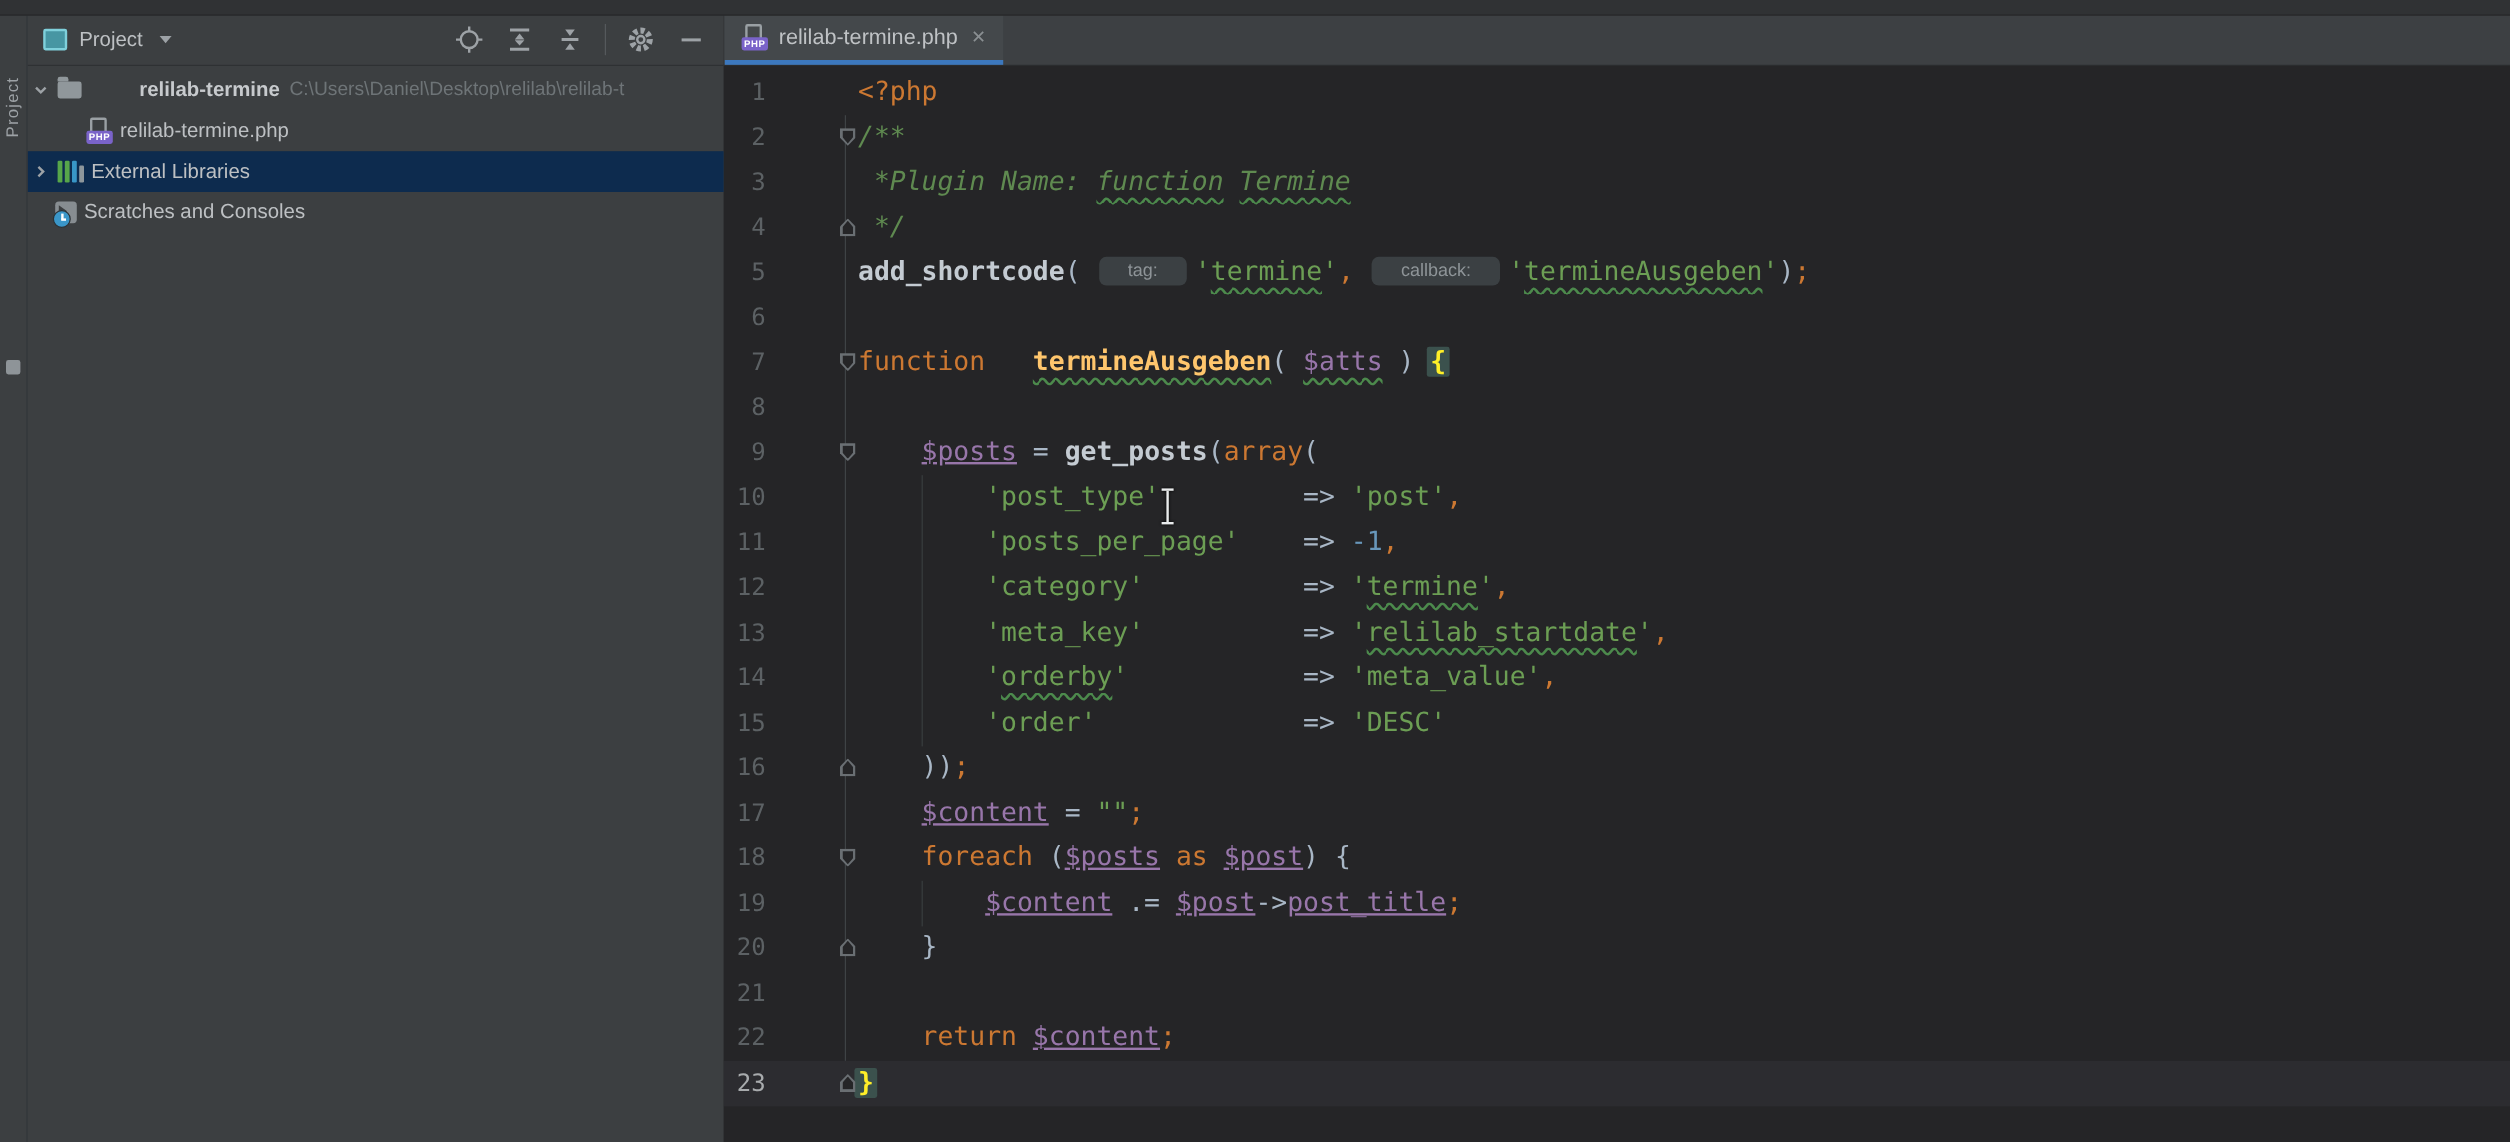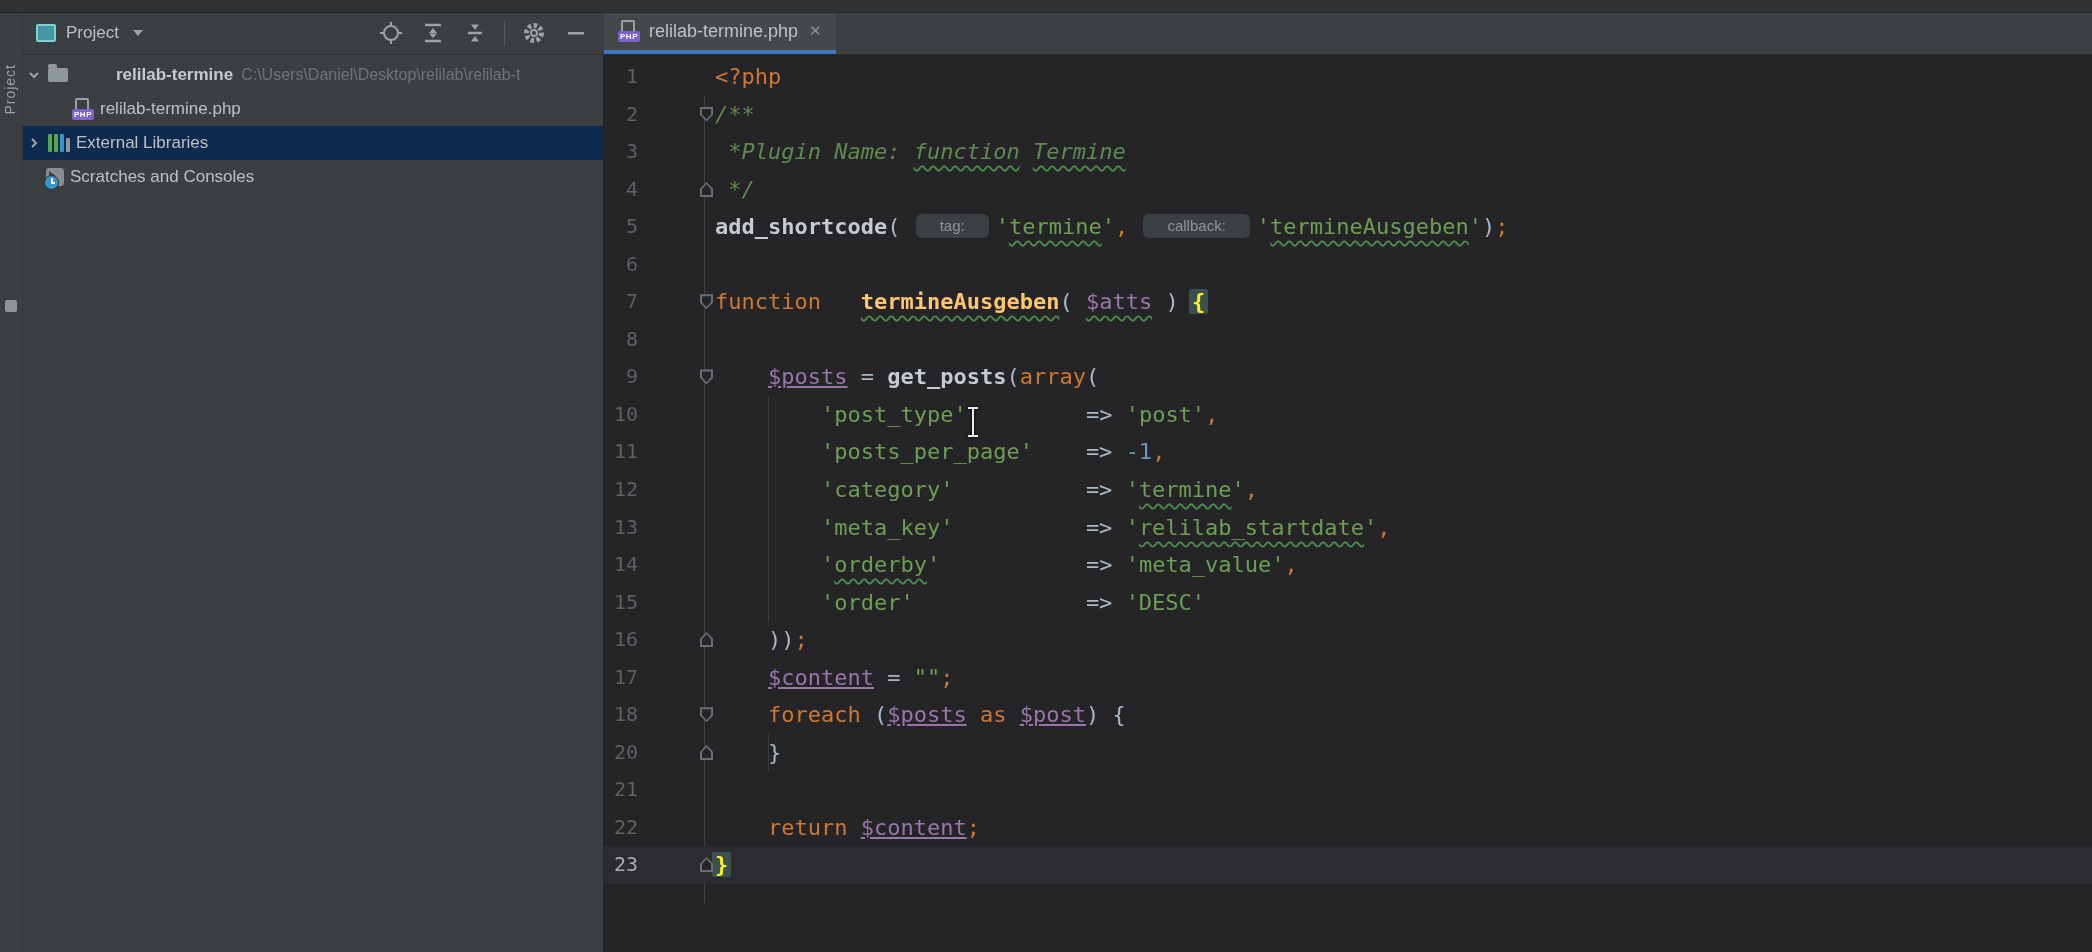--- a/index.html
+++ b/index.html
@@ -241,20 +241,21 @@
           <div class="cl"><span class="ln">9</span><span class="fold "></span><code class="ct"><span>    </span><span class="var">$posts</span><span> = </span><span class="call">get_posts</span><span>(</span><span class="kw">array</span><span>(</span></code></div>
           <div class="cl"><span class="ln">10</span><code class="ct"><span>        </span><span class="str">'post_type'</span><span>         </span><span>=&gt; </span><span class="str">'post'</span><span class="sc">,</span></code></div>
           <div class="cl"><span class="ln">11</span><code class="ct"><span>        </span><span class="str">'posts_per_page'</span><span>    </span><span>=&gt; </span><span class="num">-1</span><span class="sc">,</span></code></div>
           <div class="cl"><span class="ln">12</span><code class="ct"><span>        </span><span class="str">'category'</span><span>          </span><span>=&gt; </span><span class="str">'</span><span class="strw">termine</span><span class="str">'</span><span class="sc">,</span></code></div>
           <div class="cl"><span class="ln">13</span><code class="ct"><span>        </span><span class="str">'meta_key'</span><span>          </span><span>=&gt; </span><span class="str">'</span><span class="strw">relilab_startdate</span><span class="str">'</span><span class="sc">,</span></code></div>
           <div class="cl"><span class="ln">14</span><code class="ct"><span>        </span><span class="str">'</span><span class="strw">orderby</span><span class="str">'</span><span>           </span><span>=&gt; </span><span class="str">'meta_value'</span><span class="sc">,</span></code></div>
           <div class="cl"><span class="ln">15</span><code class="ct"><span>        </span><span class="str">'order'</span><span>             </span><span>=&gt; </span><span class="str">'DESC'</span></code></div>
           <div class="cl"><span class="ln">16</span><span class="fold end"></span><code class="ct"><span>    </span><span>))</span><span class="sc">;</span></code></div>
           <div class="cl"><span class="ln">17</span><code class="ct"><span>    </span><span class="var">$content</span><span> = </span><span class="str">""</span><span class="sc">;</span></code></div>
           <div class="cl"><span class="ln">18</span><span class="fold "></span><code class="ct"><span>    </span><span class="kw">foreach</span><span> (</span><span class="var">$posts</span><span> </span><span class="kw">as</span><span> </span><span class="var">$post</span><span>) {</span></code></div>
+          <div class="cl"><span class="ln">19</span><code class="ct"><span>        </span><span class="var">$content</span><span> .= </span><span class="var">$post</span><span>-&gt;</span><span class="var">post_title</span><span class="sc">;</span></code></div>
           <div class="cl"><span class="ln">20</span><span class="fold end"></span><code class="ct"><span>    }</span></code></div>
           <div class="cl"><span class="ln">21</span><code class="ct"></code></div>
           <div class="cl"><span class="ln">22</span><code class="ct"><span>    </span><span class="kw">return</span><span> </span><span class="var">$content</span><span class="sc">;</span></code></div>
           <div class="cl cur"><span class="ln">23</span><span class="fold end"></span><code class="ct"><span class="bm">}</span></code></div>
         </div>
       <div id="ibeam">
         <div class="serif-top"></div>
           <div class="stem"></div>
           <div class="serif-bottom"></div>
       </div>

